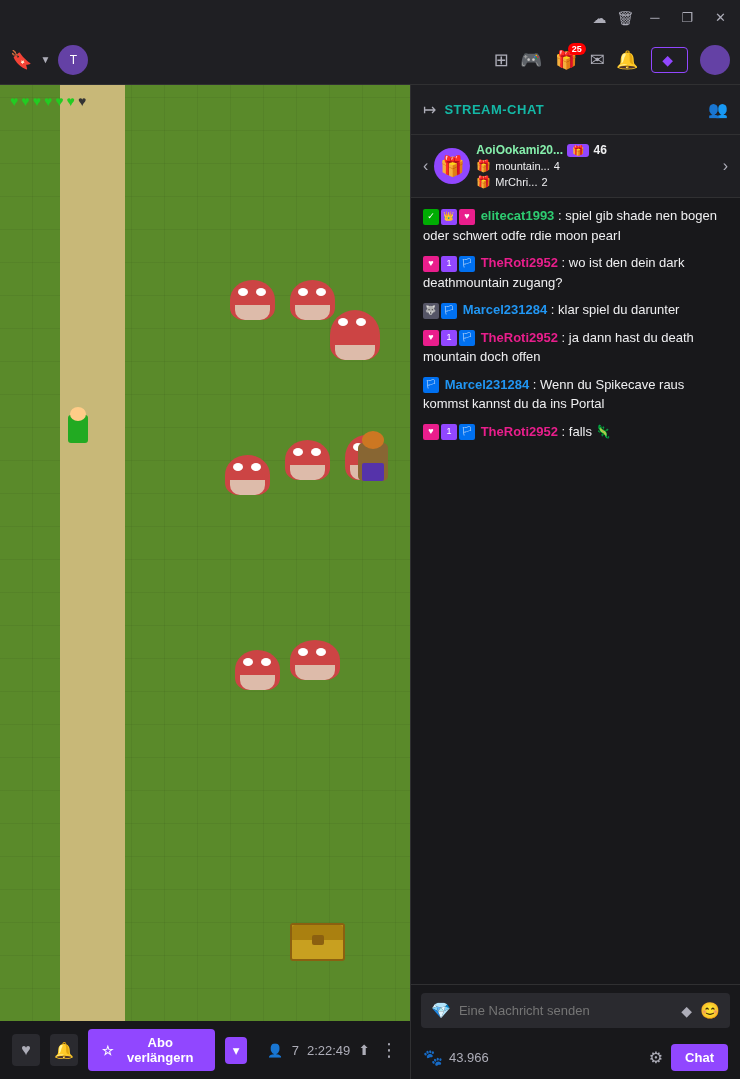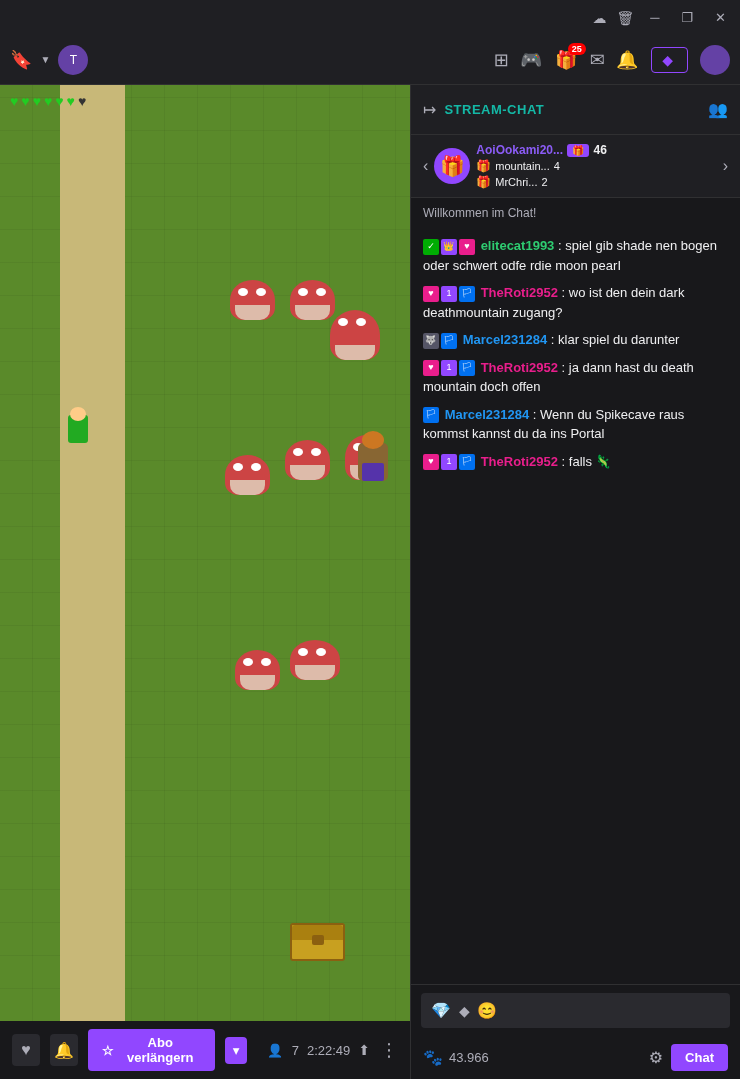--- a/index.html
+++ b/index.html
@@ -355,21 +355,21 @@
     }
     .gift-badge {
       background: #9147ff;
       color: white;
       border-radius: 3px;
       padding: 1px 5px;
       font-size: 10px;
       font-weight: bold;
     }
     .gift-username {
-      color: #8b5cf6;
+      color: #86efac;
       font-size: 12px;
       font-weight: 600;
       text-align: right;
     }
     .gift-row {
       display: flex;
       align-items: center;
       gap: 4px;
       color: #efeff1;
       font-size: 11px;
@@ -643,21 +643,20 @@
               <span style="font-size:12px;">🎁</span>
               <span>MrChri...</span>
               <span>2</span>
             </div>
           </div>
         </div>
       </div>
       <span class="banner-nav">›</span>
     </div>
 
-    <div class="welcome-msg">Willkommen im Chat!</div>
 
     <div class="chat-messages">
 
       <div class="chat-message">
         <span class="msg-badges">
           <span class="badge-icon badge-green">✓</span>
           <span class="badge-icon badge-purple">👑</span>
           <span class="badge-icon badge-pink">♥</span>
         </span>
         <span class="username" style="color:#2ecc71;">elitecat1993</span>
@@ -709,20 +708,21 @@
         </span>
         <span class="username" style="color:#e91e8c;">TheRoti2952</span>
         <span class="msg-text">: falls 🦎</span>
       </div>
 
     </div>
 
     <div class="chat-input-area">
       <div class="chat-input-wrap">
         <span class="chat-emote-icon">💎</span>
+        <input class="chat-input" type="text" placeholder="Eine Nachricht senden" style="">
         <span class="chat-point-icon">◆</span>
         <span class="chat-emote-btn">😊</span>
       </div>
     </div>
 
     <div class="chat-footer">
       <div class="viewer-count">
         <span class="paw-icon">🐾</span>
         <span>43.966</span>
       </div>

